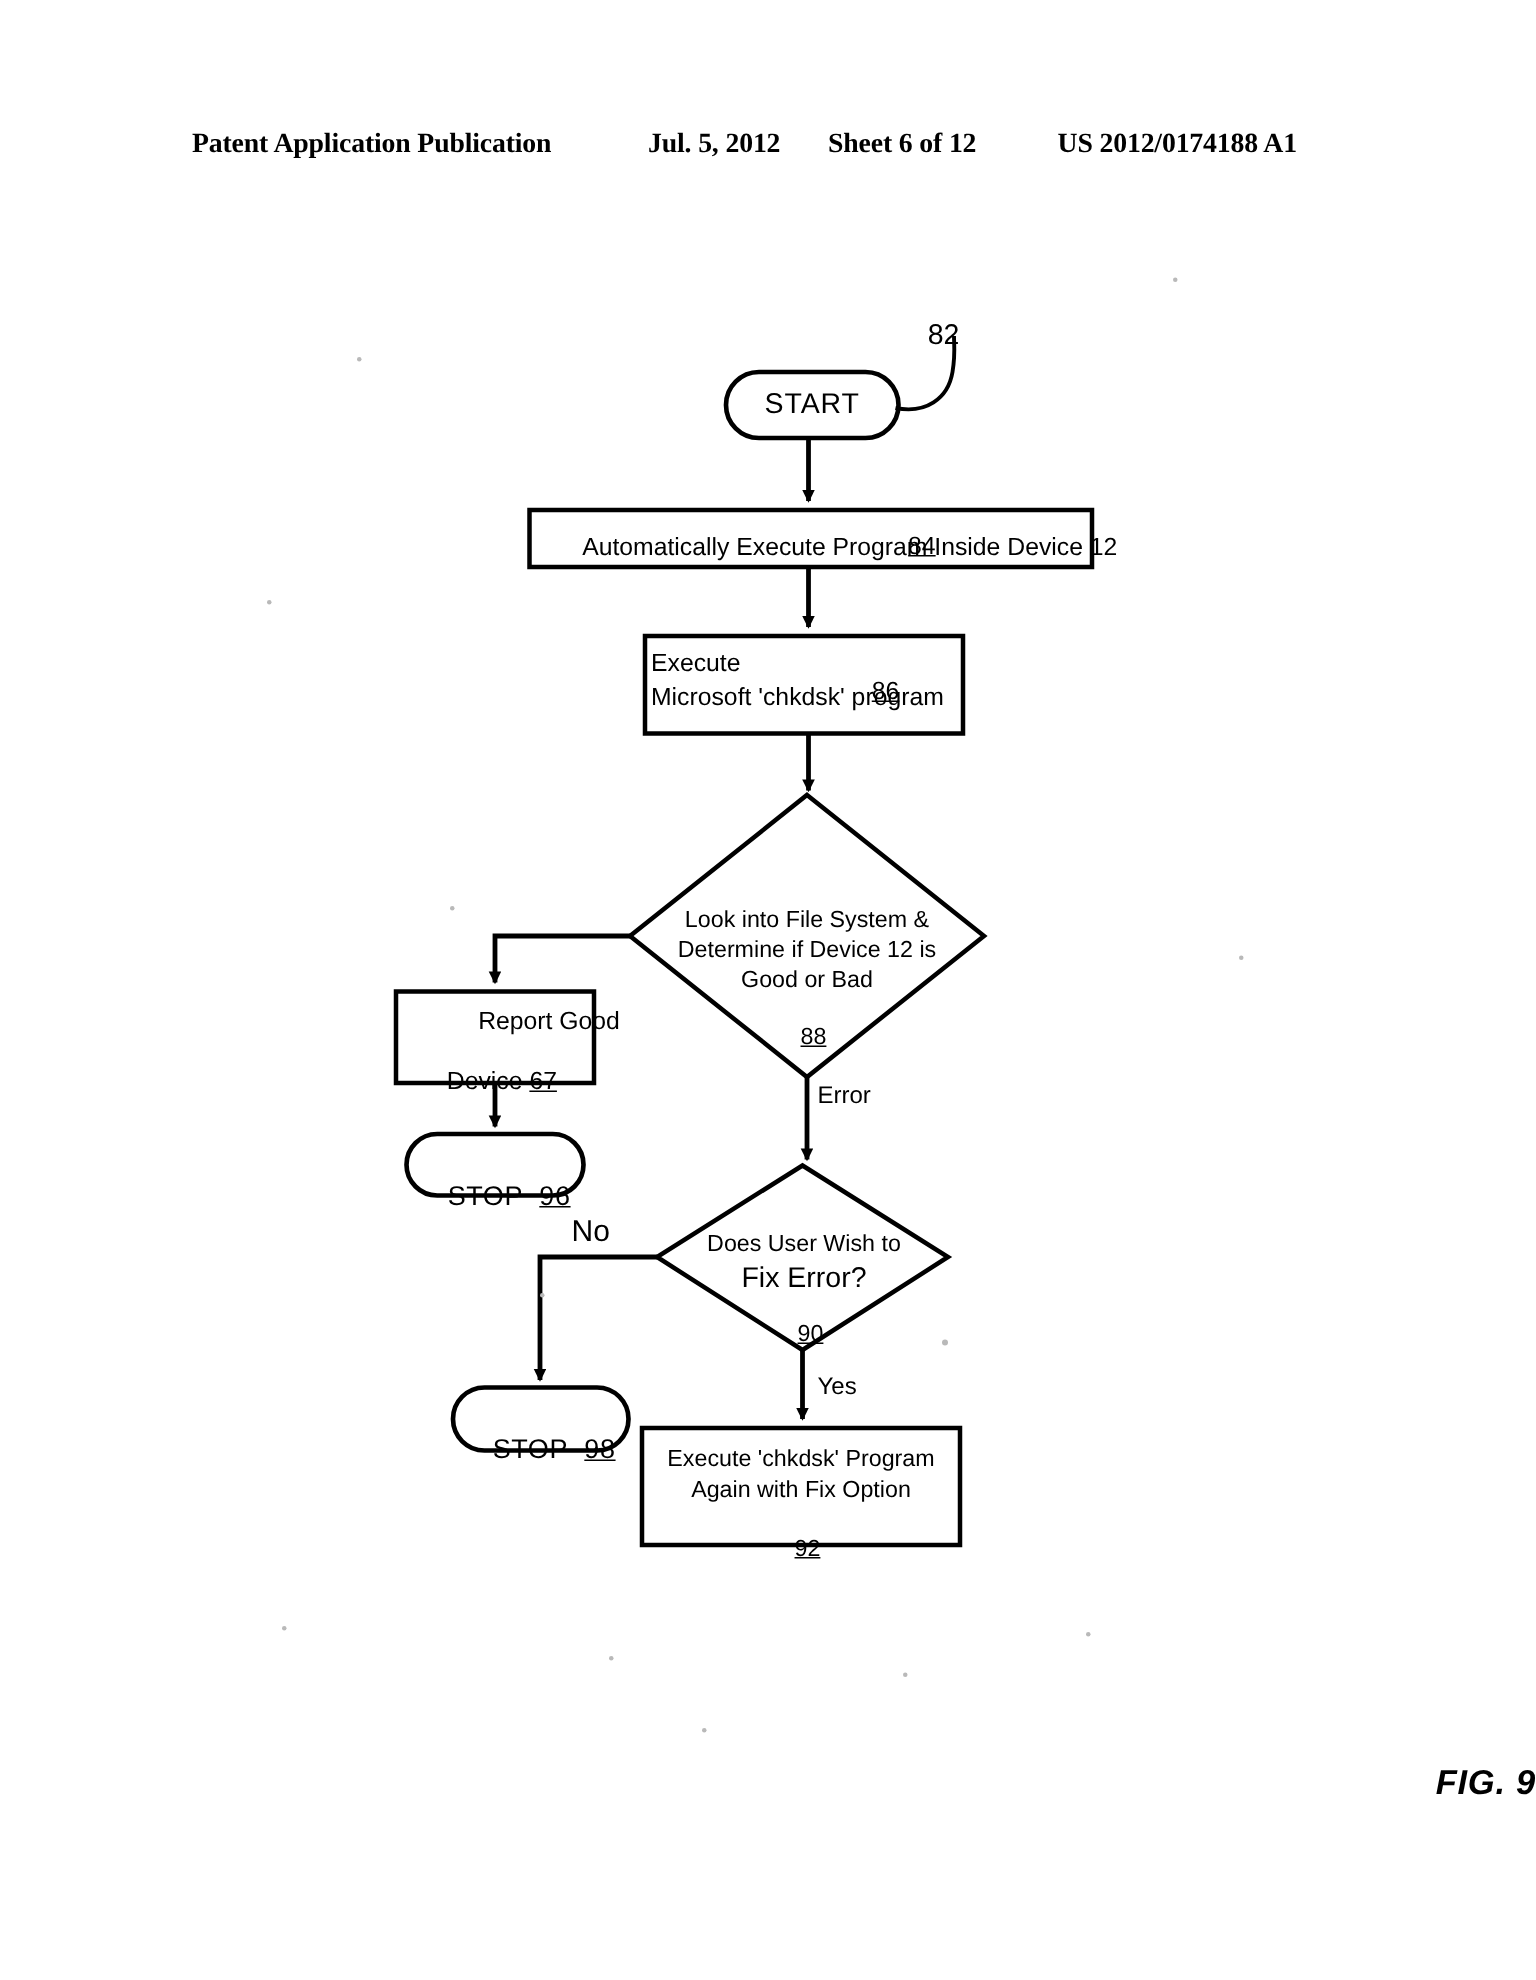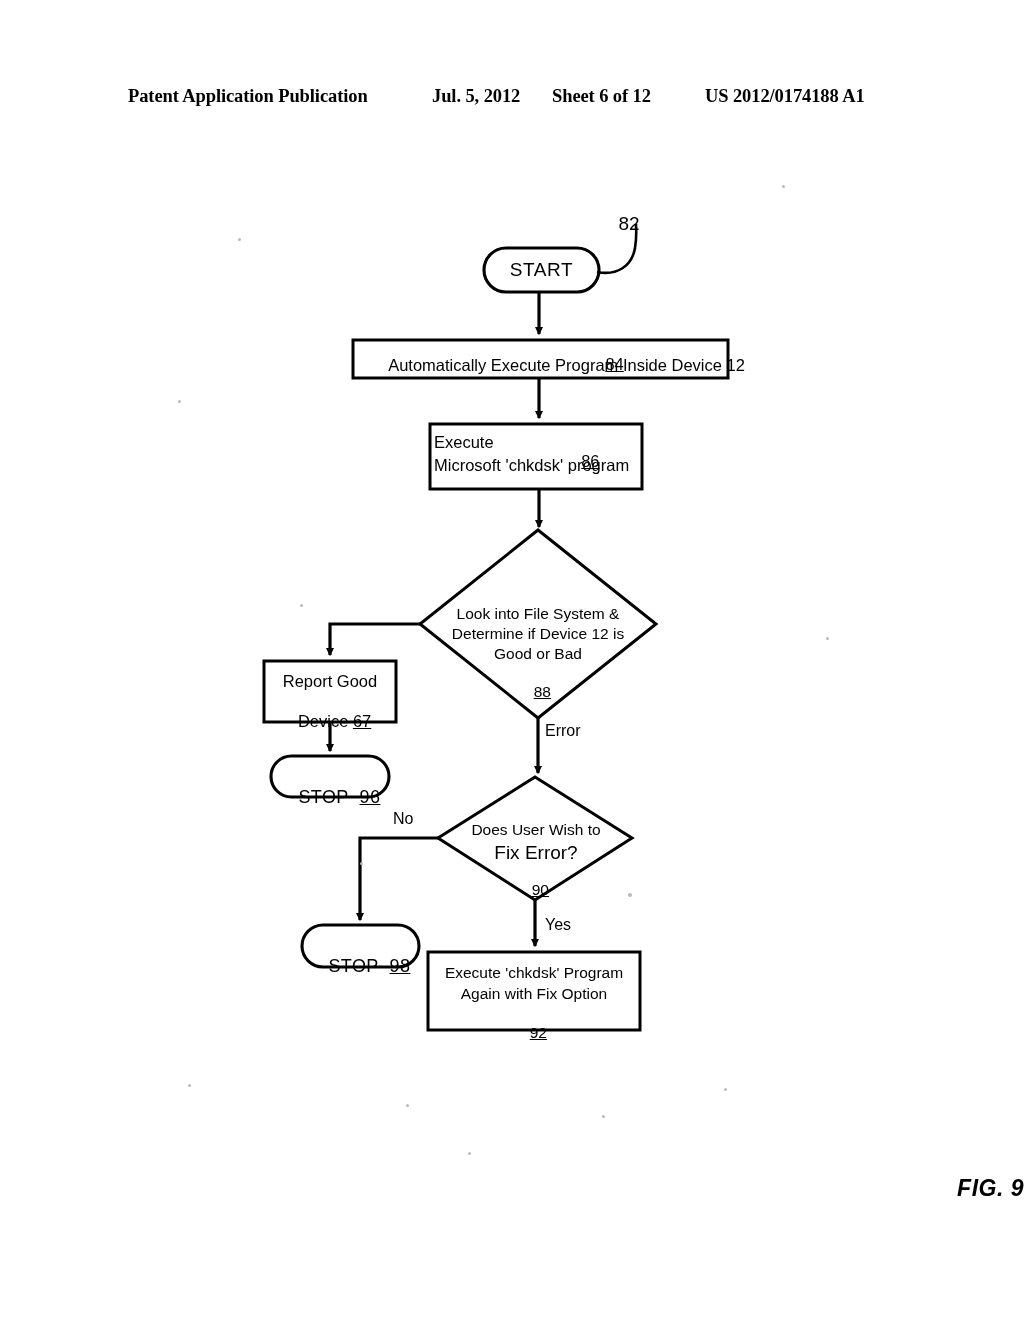--- a/index.html
+++ b/index.html
@@ -152,38 +152,38 @@
 </div>
 <div class="node-text t-left" style="left:434px; top:456px; width:205px; font-size:16.5px;">Microsoft 'chkdsk' program</div>
 
 <div class="node-text t-center" style="left:428px; top:605px; width:220px; font-size:15.5px;">Look into File System &amp;</div>
 <div class="node-text t-center" style="left:424px; top:625px; width:228px; font-size:15.5px;">Determine if Device 12 is</div>
 <div class="node-text t-center" style="left:428px; top:645px; width:220px; font-size:15.5px;">Good or Bad</div>
 <div class="node-text t-center" style="left:428px; top:665px; width:220px; font-size:15.5px;">
   <span class="ref-num">88</span>
 </div>
 
-<div class="node-text t-center" style="left:264px; top:672px; width:132px; font-size:16.5px;">Report Good</div>
+<div class="node-text t-center" style="left:264px; top:672px; width:132px; font-size:16.5px;padding-left:36px;">Report Good</div>
 <div class="node-text t-center" style="left:264px; top:693px; width:132px; font-size:16.5px;">
   <span>Device</span><span>&nbsp;</span><span class="ref-num">67</span>
 </div>
 
 <div class="node-text t-center" style="left:271px; top:766px; width:126px; font-size:18px; letter-spacing:0.4px;">
   <span>STOP</span><span>&nbsp;&nbsp;</span><span class="ref-num">96</span>
 </div>
 
 <div class="node-text t-left" style="left:545px; top:722px; width:70px; font-size:16px;">Error</div>
 
 <div class="node-text t-center" style="left:442px; top:821px; width:188px; font-size:15.5px;">Does User Wish to</div>
 <div class="node-text t-center" style="left:442px; top:842px; width:188px; font-size:19px;">Fix Error?</div>
 <div class="node-text t-center" style="left:442px; top:863px; width:188px; font-size:15.5px;">
   <span class="ref-num">90</span>
 </div>
 
-<div class="node-text t-left" style="left:393px; top:810px; width:50px; font-size:16px;">No</div>
+<div class="node-text t-left" style="left:381px; top:810px; width:50px; font-size:20px;">No</div>
 
 <div class="node-text t-left" style="left:545px; top:916px; width:52px; font-size:16px;">Yes</div>
 
 <div class="node-text t-center" style="left:302px; top:935px; width:124px; font-size:18px; letter-spacing:0.4px;">
   <span>STOP</span><span>&nbsp;&nbsp;</span><span class="ref-num">98</span>
 </div>
 
 <div class="node-text t-center" style="left:428px; top:964px; width:212px; font-size:15.5px;">Execute 'chkdsk' Program</div>
 <div class="node-text t-center" style="left:428px; top:985px; width:212px; font-size:15.5px;">Again with Fix Option</div>
 <div class="node-text t-center" style="left:428px; top:1006px; width:212px; font-size:15.5px;">

